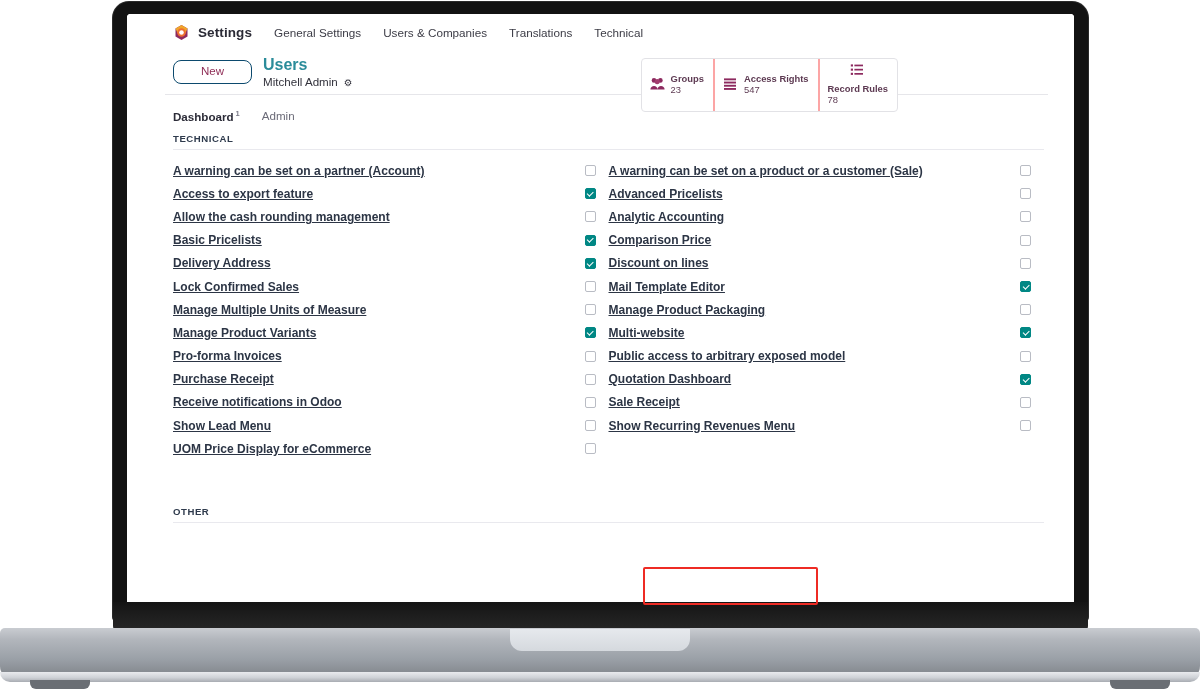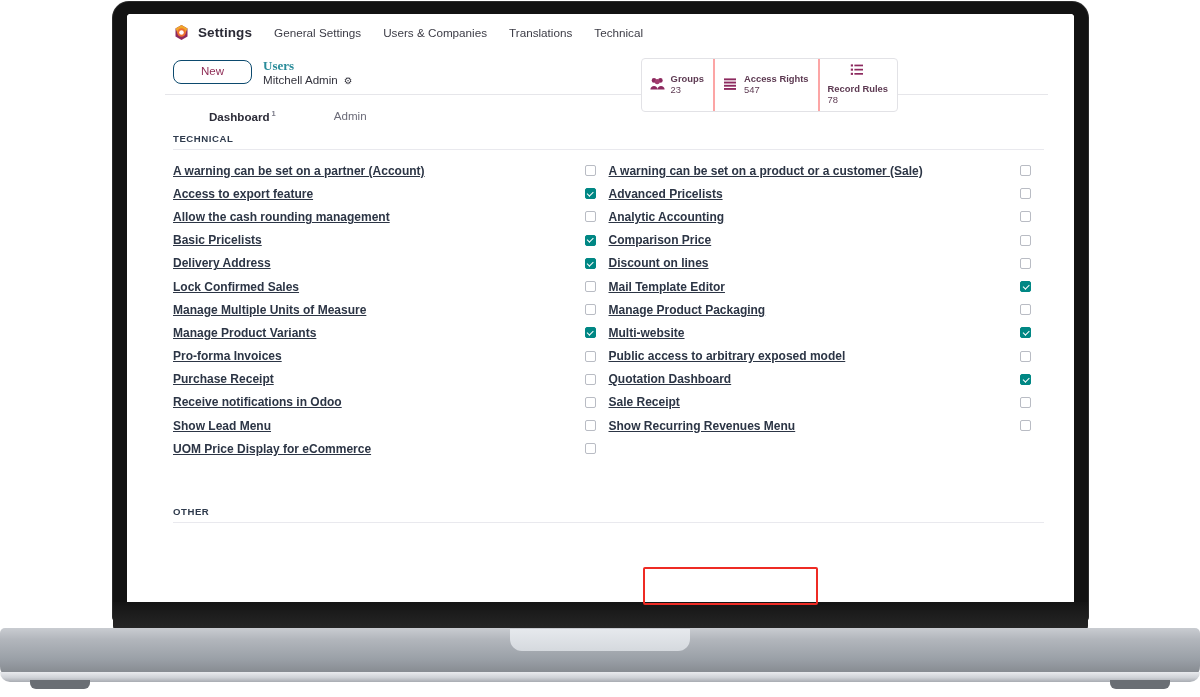--- a/index.html
+++ b/index.html
@@ -83,21 +83,21 @@
   .cprow {
     height: 44px; display:flex; align-items:center;
     padding: 0 30px 0 46px; position: relative;
   }
   .newbtn {
     font-size: 11.5px; color:#8f2d56; border:1px solid #0c4a6e;
     background:#fff; border-radius: 8px; padding: 5px 27px 6px; cursor:pointer;
     line-height: 1;
   }
   .crumbs { margin-left: 11px; line-height: 1.18; }
-  .crumb-top { font-size: 13px; color:#2b8c9a; font-weight:600; cursor:pointer;font-family:Liberation Serif, serif; }
+  .crumb-top { font-size: 16px; color:#2b8c9a; font-weight:600; cursor:pointer; }
   .crumb-cur { font-size: 11.6px; color:#32323c; display:flex; align-items:flex-end; gap:6px; }
   .gear-icon { font-size: 9.5px; color:#32323c; cursor:pointer; }
 
   .statgroup {
     position: absolute; right: 176px; top: 8px;
     display: flex; border:1px solid #e2e2e6; border-radius: 4px; overflow: hidden; background:#fff;
   }
   .statbtn {
     display:flex; align-items:center; gap:6px;
     padding: 4px 9px 5px 8px; cursor: pointer;
@@ -105,21 +105,21 @@
   }
   .statbtn:last-child { border-right: none; flex-direction: column; }
   .stat-text { line-height: 1.2; }
   .stat-label { font-size: 9.4px; color:#5d3a52; font-weight:600; white-space:nowrap; }
   .stat-value { font-size: 9.4px; color:#5d3a52; }
   .stat-icon { width: 15px; height: 14px; position:relative; flex: 0 0 auto; }
 
   .sheet-top-rule { height:1px; background:#e6e6ea; margin: 0 26px 0 38px; }
 
   .tabsrow { display:flex; gap: 22px; padding: 14px 0 0 46px; height: 38px; }
-  .tab { font-size: 11.6px; cursor:pointer; position: relative; margin-left: 36px; }
+  .tab { font-size: 11.6px; cursor:pointer; position: relative; }
   .tab.active { font-weight: 700; color:#2c2c38; }
   .tab.inactive { color:#6b6b78; }
   .tab-sup { font-size: 7.5px; vertical-align: super; color:#7a7a88; margin-left: 2px; }
 
   .section { padding-left: 46px; padding-right: 30px; }
   .section-title {
     font-size: 9.6px; font-weight: 700; letter-spacing: .55px;
     color:#2e3a4c; padding-bottom: 5px; border-bottom: 1px solid #e9e9ee;
   }
   .grid2 { display:flex; padding-top: 9px; }

